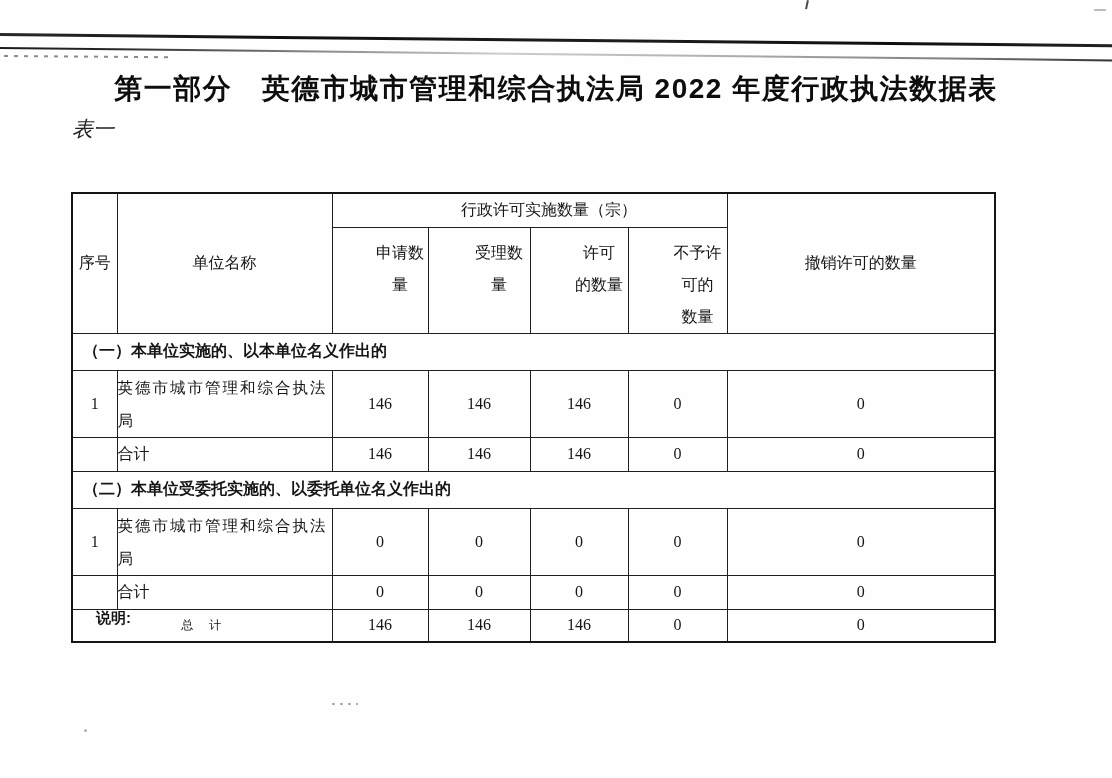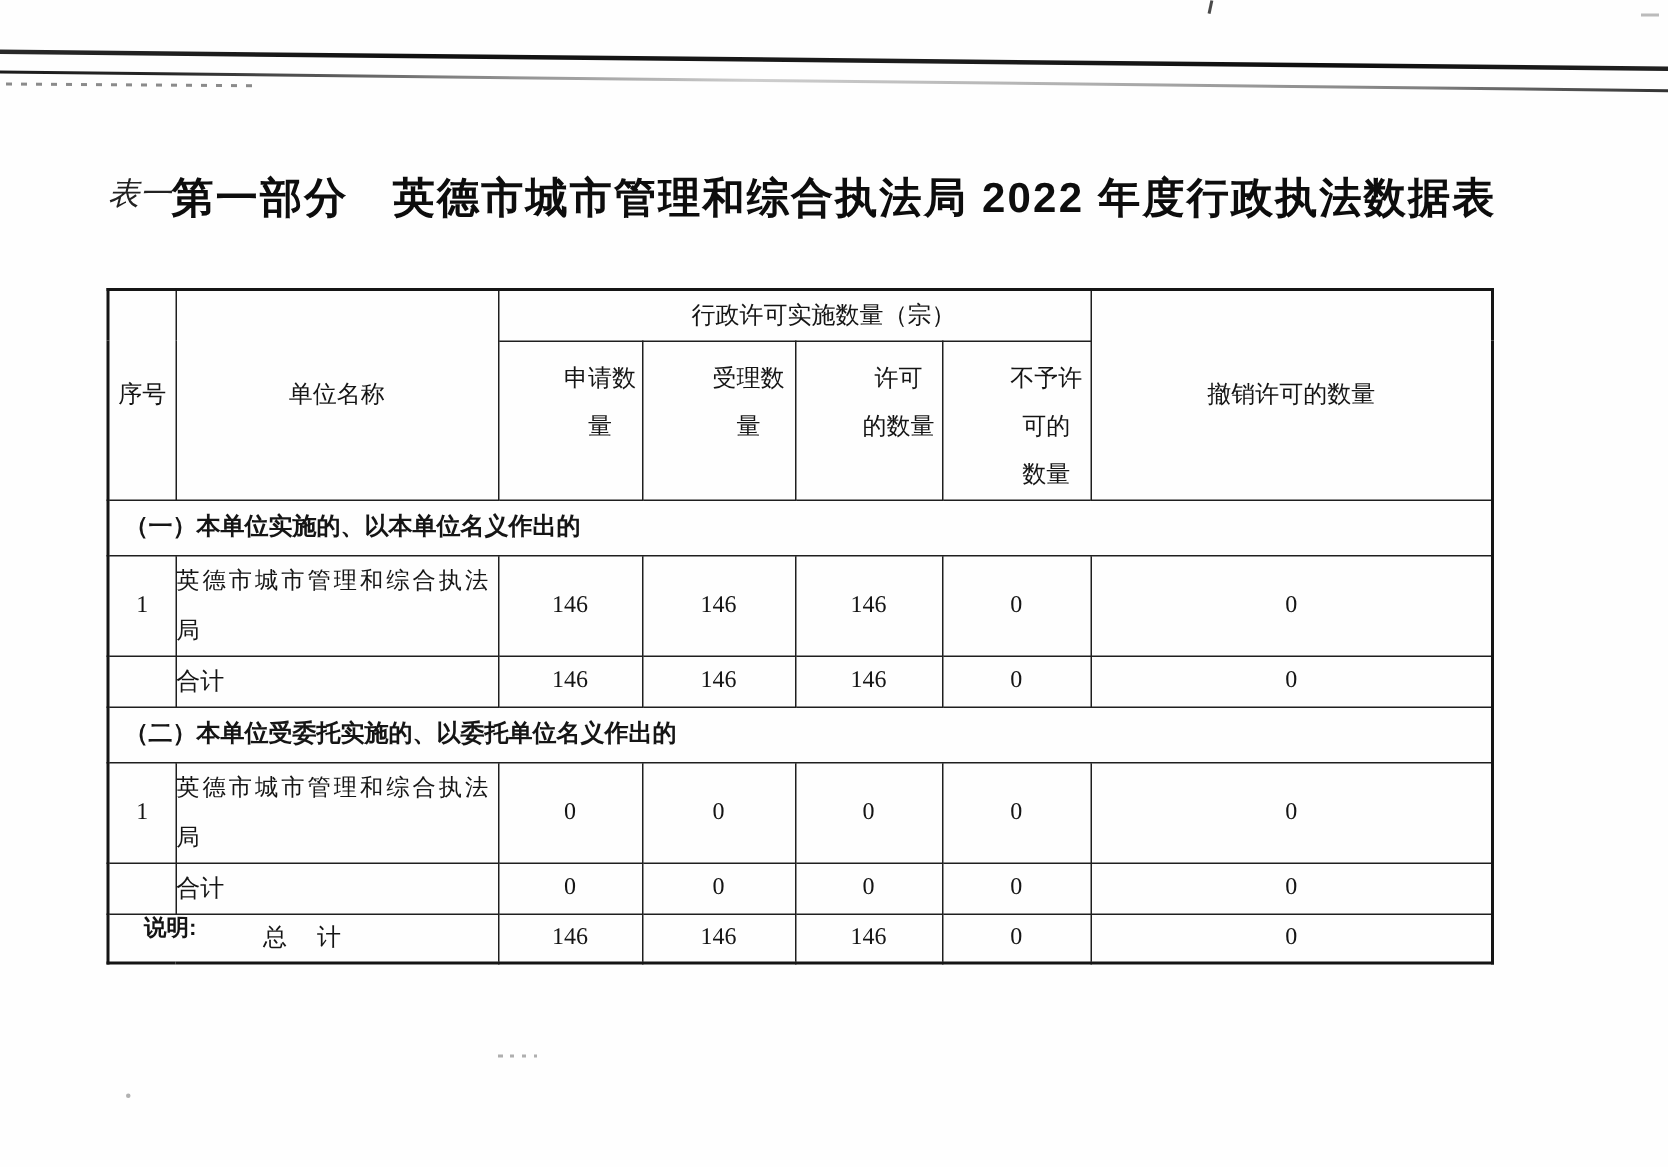--- a/index.html
+++ b/index.html
@@ -23,21 +23,21 @@
   .speck-tr{left:1094px;top:9px;width:12px;height:2px;background:rgba(120,120,120,.5);}
   .speck-bc{left:332px;top:703px;width:26px;height:2px;
     background:repeating-linear-gradient(90deg,rgba(110,110,110,.55) 0 3px,transparent 3px 8px);}
   .speck-bl{left:84px;top:729px;width:3px;height:3px;border-radius:50%;background:rgba(100,100,100,.5);}
 
   
   .doc-title{
     position:absolute;top:70px;left:0;width:100%;
     text-align:center;
     font-family:"Liberation Sans", sans-serif;
-    font-weight:bold;font-size:28px;letter-spacing:1.5px;color:#0d0d0d;margin-top:43px;
+    font-weight:bold;font-size:28px;letter-spacing:1.5px;color:#0d0d0d;
   }
   .table-label{
     position:absolute;top:115px;left:72px;
     font-size:21px;font-style:italic;color:#222;
     font-family:"Liberation Serif", serif;
   }
   .table-title{
     position:absolute;top:161px;left:0;width:100%;
     text-align:center;
     font-family:"Liberation Sans", sans-serif;
@@ -75,21 +75,21 @@
   td.seq{text-align:center;font-size:16px;}
   td.unit{
     text-align:left;padding:4px 8px 4px 11px;
     letter-spacing:2px;line-height:33px;font-size:15.5px;
   }
   td.unit-short{text-align:left;padding-left:11px;font-size:16px;}
   td.num{text-align:center;font-size:16px;}
   td.num-top{text-align:center;vertical-align:top;padding-top:10px;font-size:16px;}
   td.total-label{
     font-family:Liberation Mono, monospace;
-    font-weight:bold;text-align:center;letter-spacing:2px;font-size:16px;
+    font-weight:bold;text-align:center;letter-spacing:2px;font-size:12px;
   }
 
   
   .notes-heading{
     position:absolute;left:96px;top:609px;
     font-family:"Liberation Sans", sans-serif;
     font-weight:bold;font-size:15px;color:#141414;
   }
   .note-item{
     position:absolute;left:114px;width:960px;

